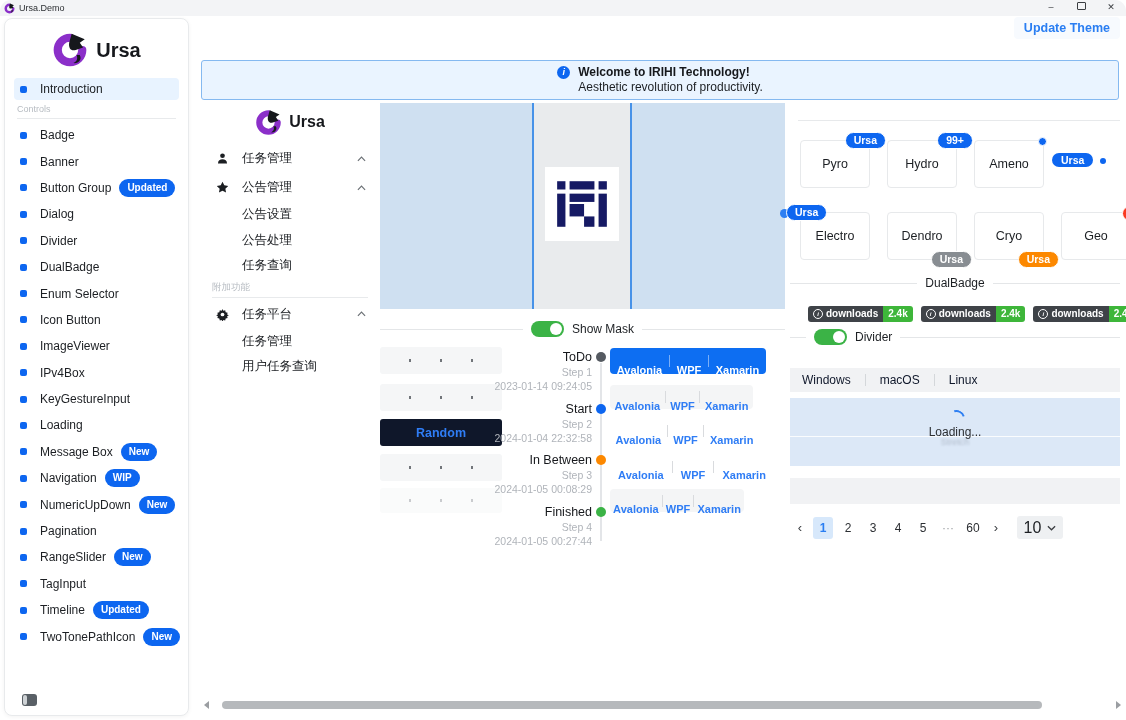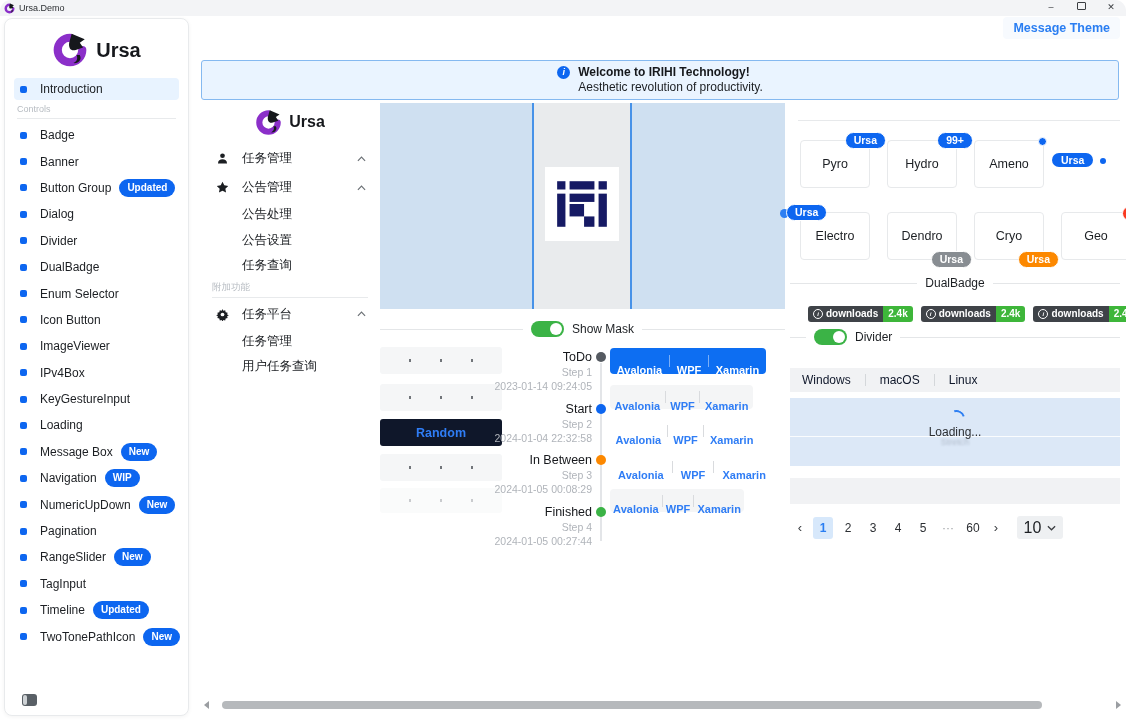--- a/index.html
+++ b/index.html
@@ -165,21 +165,21 @@
         </svg>
     </span>
     <span class="ttl">Ursa.Demo</span>
     <div class="win-ctrls">
       <span class="wc-min">–</span>
       <span class="wc-max"><i></i></span>
       <span class="wc-close">✕</span>
     </div>
   </div>
 
-  <div class="update-theme">Message Theme</div>
+  <div class="update-theme">Update Theme</div>
 
   <div class="sidebar">
     <div class="side-logo">
       <svg viewBox="0 0 44 44" width="36" height="36">
           <path d="M22 7 a15 15 0 1 0 15 15" fill="none" stroke="#8b2fc9" stroke-width="10" stroke-linecap="round"></path>
           <path d="M24 2 l16 7 -6 4 4 6 -9 3 c-6 2 -9 -3 -8 -9 z" fill="#16181c"></path>
           <path d="M34 28 c3 6 -2 11 -8 10 c4 -2 6 -5 4 -10 z" fill="#16181c"></path>
         </svg>
       <span class="logo-txt">Ursa</span>
     </div>
@@ -322,22 +322,22 @@
               <path d="M8 .8l2.2 4.5 4.9.7-3.6 3.4.9 4.9L8 12l-4.4 2.3.9-4.9L.9 6l4.9-.7z" fill="#1c1f23"></path>
             </svg>
           </span>
           <span class="menu-label">公告管理</span>
           <span class="menu-chevron">
             <svg viewBox="0 0 10 6" width="9" height="6">
               <polyline points="1,5 5,1 9,5" fill="none" stroke="#6b7075" stroke-width="1.3"></polyline>
             </svg>
           </span>
         </div>
+        <div class="menu-child">公告设置</div>
         <div class="menu-child">公告处理</div>
-        <div class="menu-child">公告设置</div>
         <div class="menu-child">任务查询</div>
         <div class="menu-section">附加功能</div>
         <div class="menu-group">
           <span class="menu-icon">
             <svg viewBox="0 0 16 16" width="13" height="13">
               <path d="M8 1.2l1 2.1 2.3-.6.6 2.4 2.4.6-.6 2.3 2.1 1-2.1 1 .6 2.3-2.4.6-.6 2.4-2.3-.6-1 2.1-1-2.1-2.3.6-.6-2.4-2.4-.6.6-2.3-2.1-1 2.1-1-.6-2.3 2.4-.6.6-2.4 2.3.6z" fill="#1c1f23"></path>
               <circle cx="8" cy="8" r="2.3" fill="#fff"></circle>
             </svg>
           </span>
           <span class="menu-label">任务平台</span>

